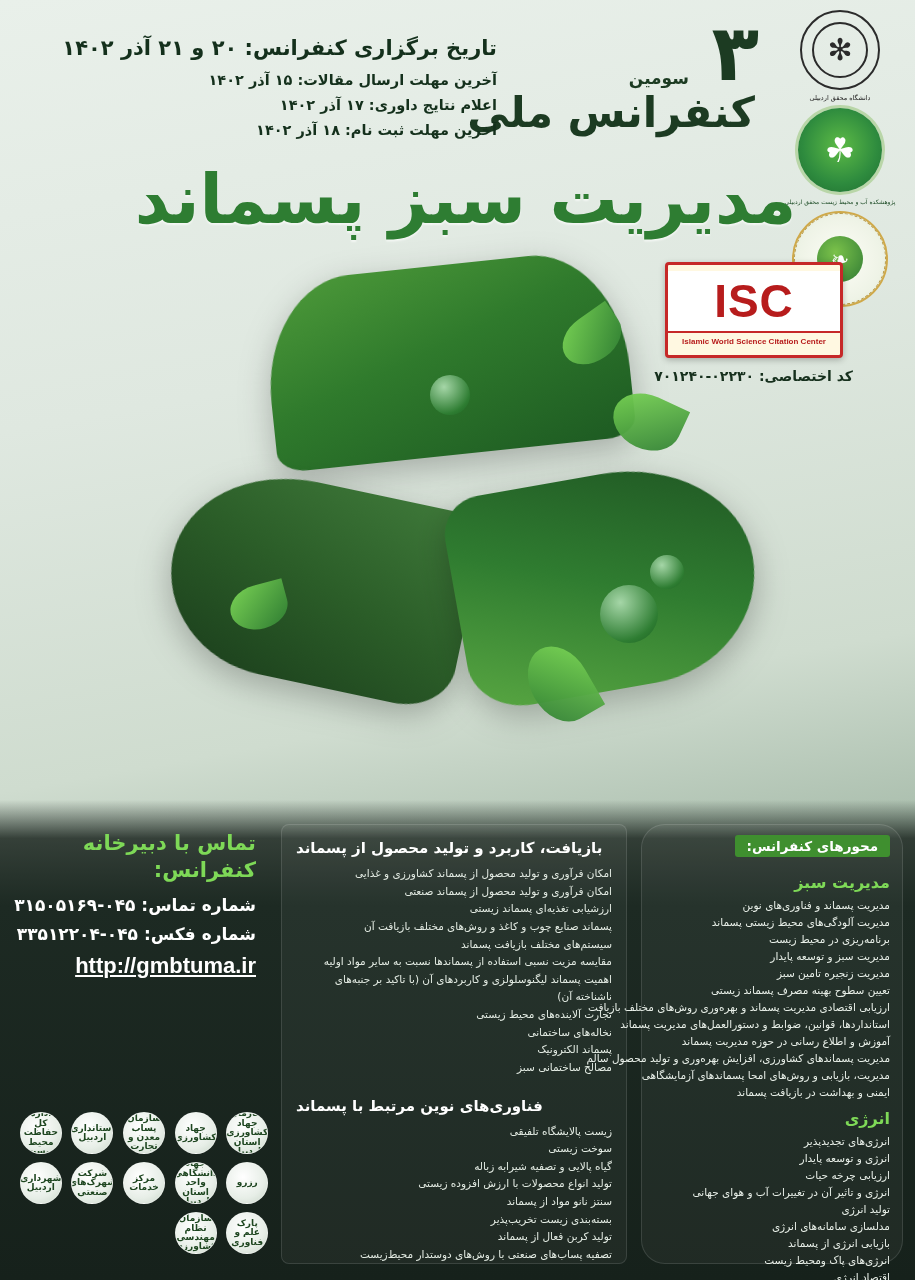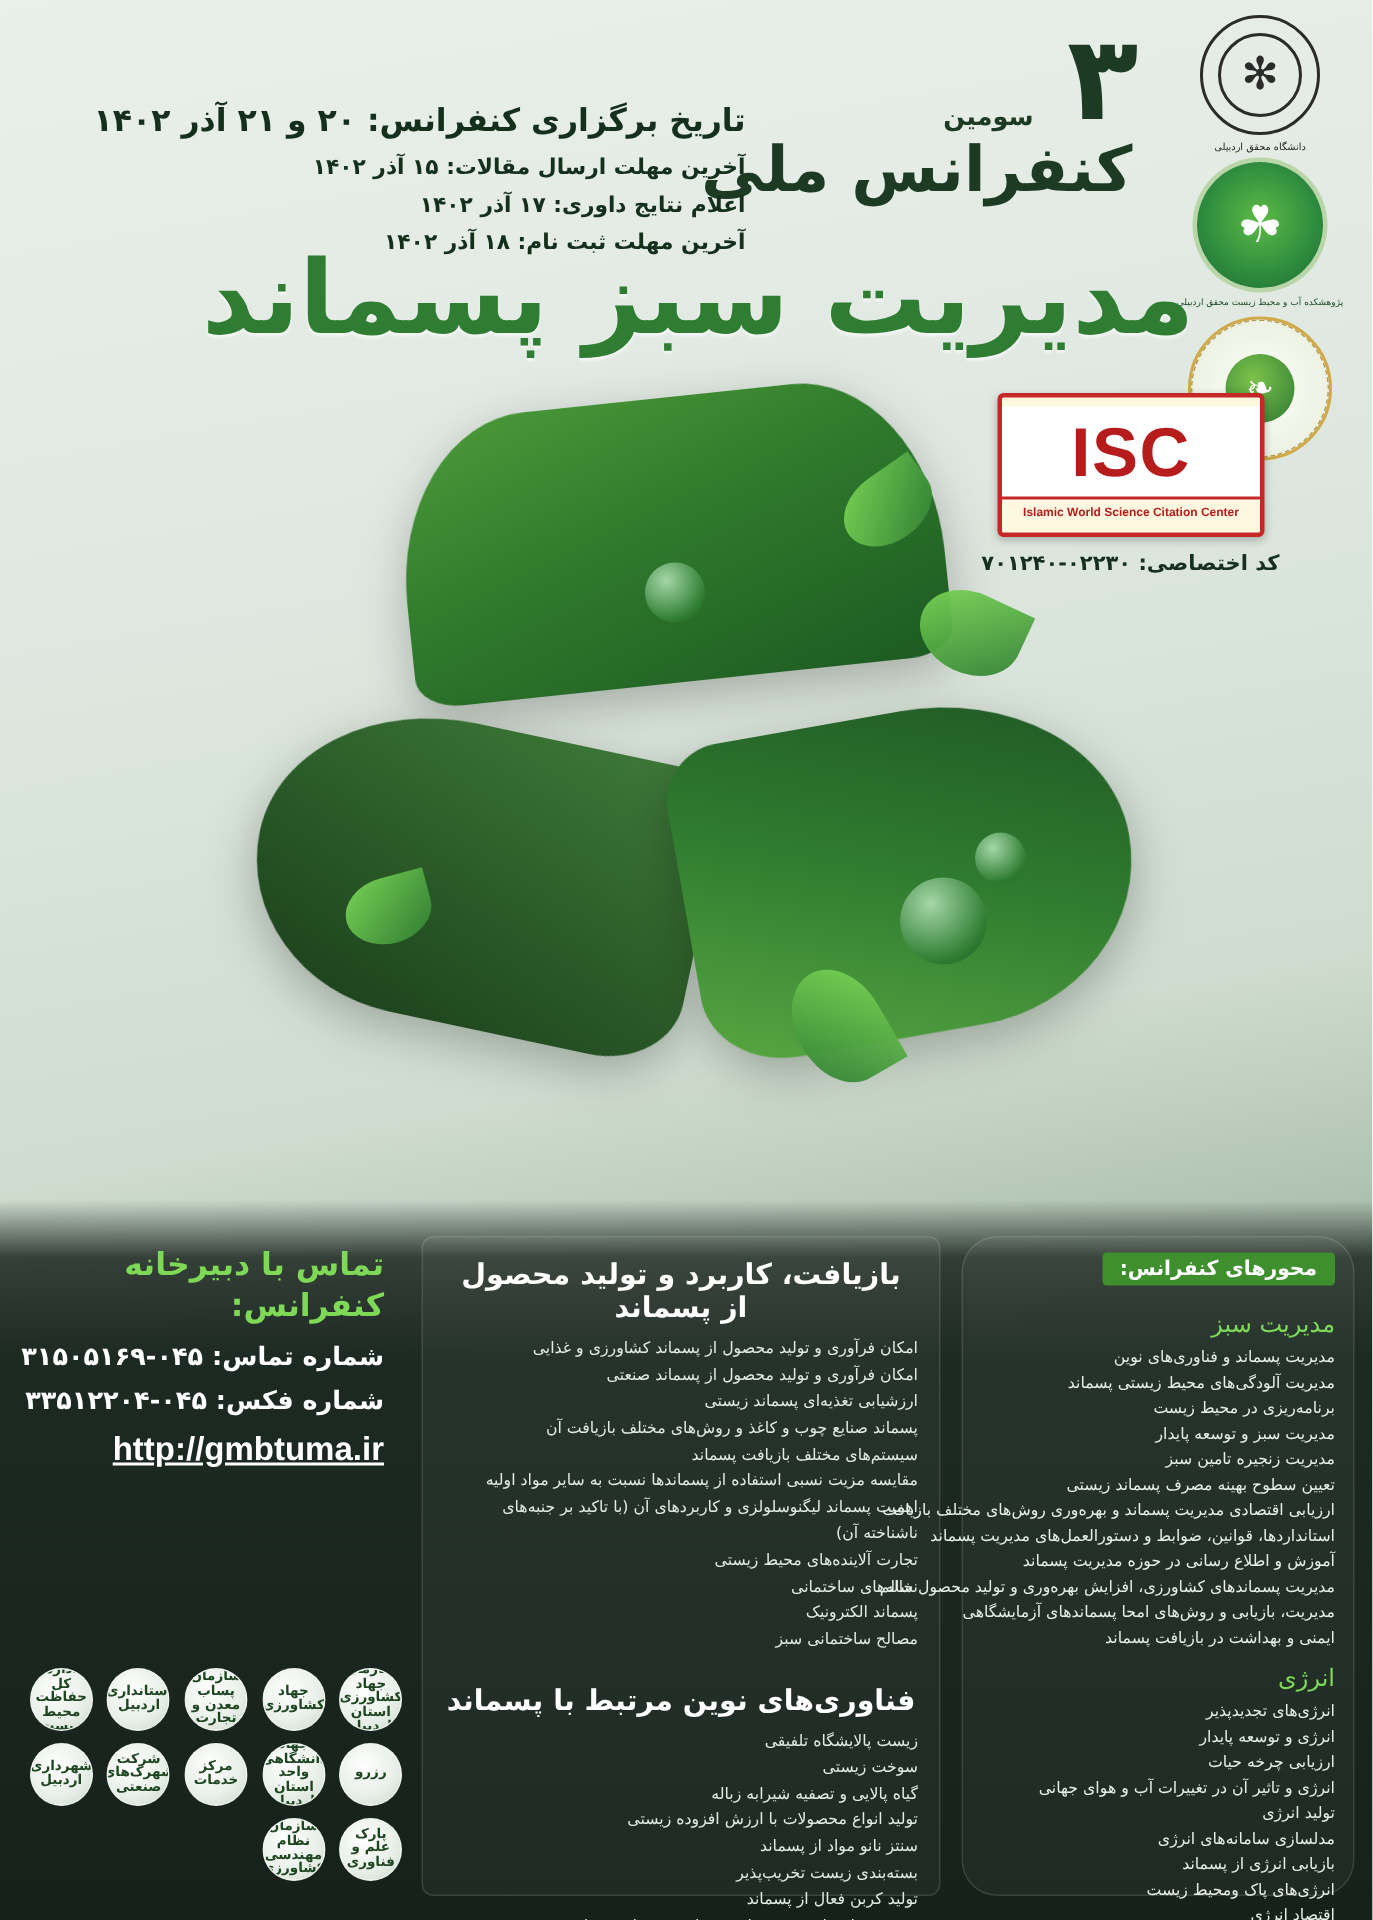--- a/index.html
+++ b/index.html
@@ -87,21 +87,21 @@
   .conf-name {
     position: absolute; top: 72px; right: 12px;
     font-size: 42px; font-weight: bold; color: #1c3b22;
     letter-spacing: -1px;
   }
   .dates {
     position: absolute; top: 20px; right: 270px; text-align: right;
     color: #14301c;
   }
   .dates .main-date {
-    font-size: 21px; font-weight: bold; margin-bottom: 12px; white-space: nowrap; margin-top: 32px;
+    font-size: 21px; font-weight: bold; margin-bottom: 12px; white-space: nowrap;
   }
   .dates .sub-date {
     font-size: 14.5px; font-weight: bold; margin-bottom: 9px; white-space: nowrap;
   }
   .main-title {
     position: absolute; top: 160px; right: 40px; left: 56px;
     text-align: center;
     font-size: 68px; font-weight: bold; color: #2e7d32;
     text-shadow: 0 2px 2px rgba(255,255,255,0.6);
     letter-spacing: -2px;
@@ -184,30 +184,30 @@
   .panel-axes { right: 12px; width: 262px; height: 440px; padding: 10px 12px; border-radius: 24px; }
   .panel-mid  { right: 288px; width: 346px; height: 440px; padding: 10px 14px; }
   .panel-left { left: 12px; width: 258px; height: 440px; border: none; background: transparent; }
 
   .axes-title {
     display: inline-block;
     background: #3f8f2f; color: #fff; font-size: 13.5px; font-weight: bold;
     padding: 3px 12px; border-radius: 3px; margin-bottom: 8px;
   }
   .cat-head {
-    color: #7ed957; font-size: 16px; font-weight: normal; margin: 8px 0 5px;
+    color: #7ed957; font-size: 16px; font-weight: bold; margin: 8px 0 5px;
     text-align: right;
   }
   .cat-list { list-style: none; text-align: right; }
   .cat-list li {
     color: #e8efe8; font-size: 10.5px; line-height: 1.62; white-space: nowrap;
   }
 
   .mid-head {
-    color: #ffffff; font-size: 19px; font-weight: bold; text-align: center;
+    color: #ffffff; font-size: 15px; font-weight: bold; text-align: left;
     margin: 4px 0 8px;
   }
   .mid-list { list-style: none; text-align: right; }
   .mid-list li {
     color: #e3ebe3; font-size: 10.5px; line-height: 1.68;
   }
   .mid-gap { height: 16px; }
 
   .contact-title {
     color: #7ed957; font-size: 21px; font-weight: bold; text-align: right;

